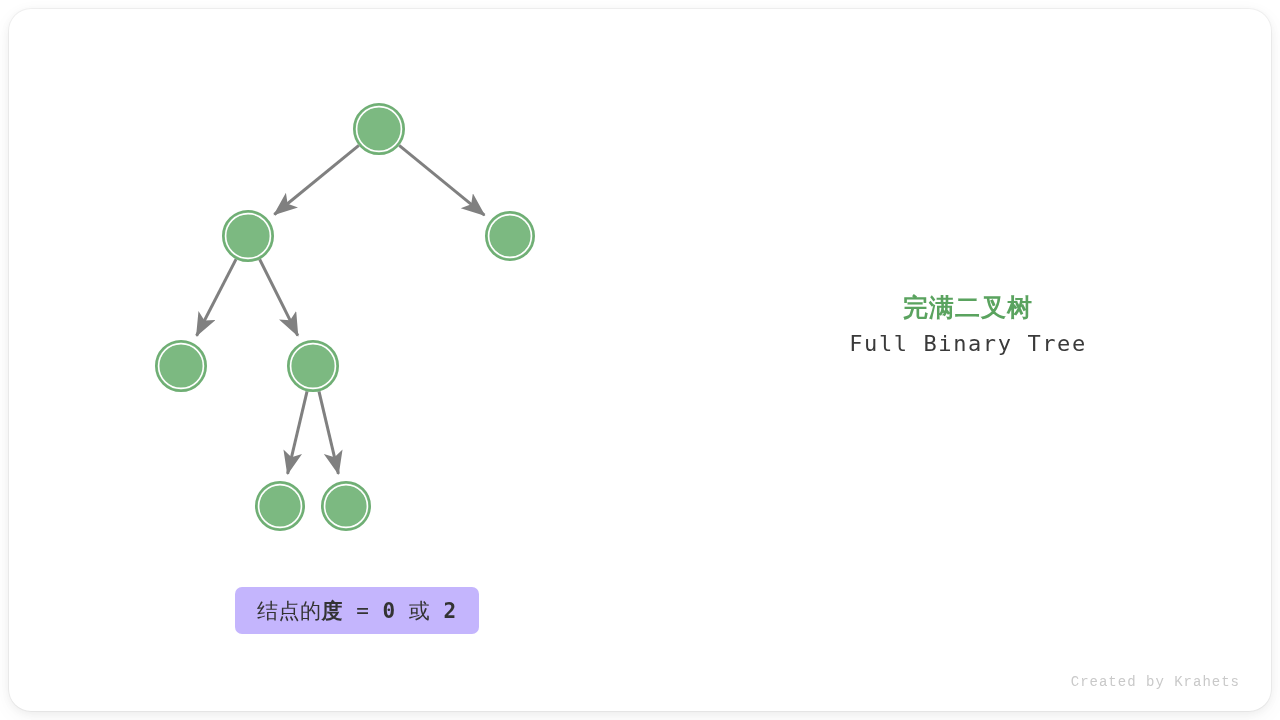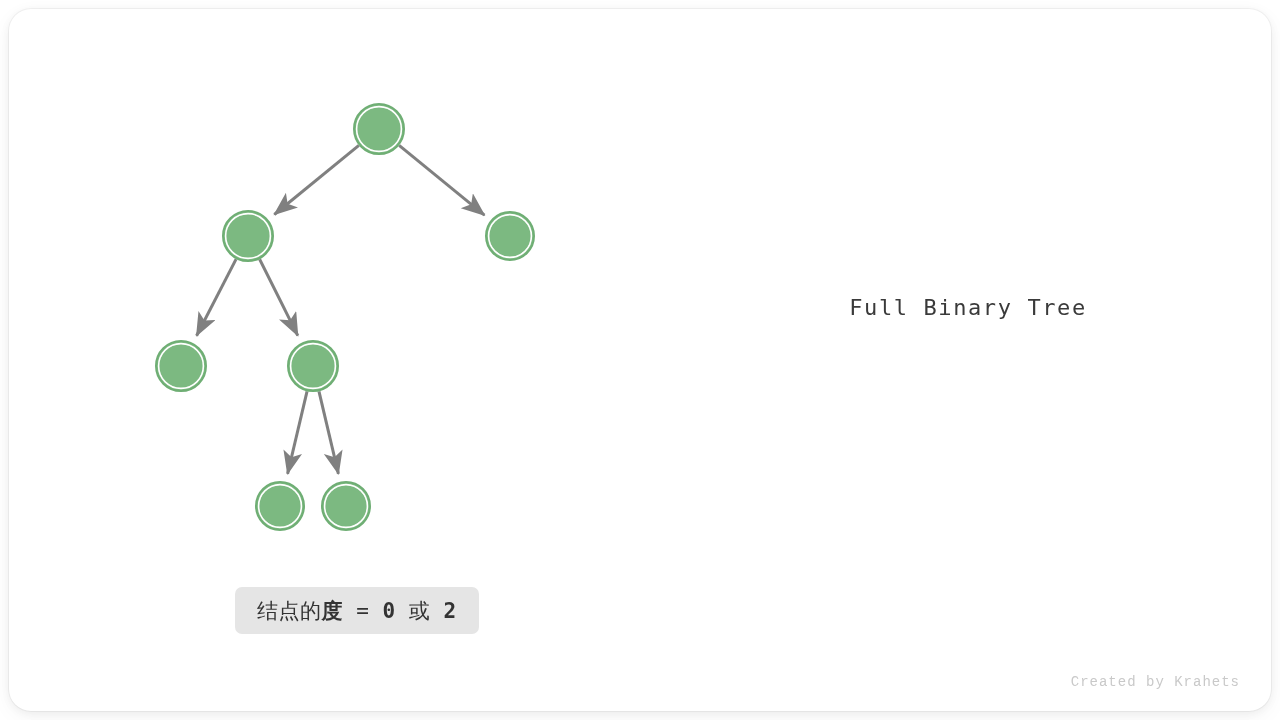--- a/index.html
+++ b/index.html
@@ -55,39 +55,39 @@
   .caption-title {
     font-family: "Liberation Sans", sans-serif;
     font-size: 25px;
     font-weight: bold;
     color: #5aa35f;
     letter-spacing: 1px;
     line-height: 30px;
     white-space: nowrap;
   }
   .caption-sub {
-    margin-top: 2px;
+    margin-top: 8px;
     font-family: "DejaVu Sans Mono", "Liberation Mono", monospace;
     font-size: 22px;
     font-weight: normal;
     color: #3a3a3a;
     letter-spacing: 1.6px;
     line-height: 28px;
     white-space: nowrap;
   }
 
   
   .note-pill {
     position: absolute;
     left: 235px;
     top: 587px;
     height: 47px;
     padding: 0 22px;
     box-sizing: border-box;
-    background: #e5e5e5;
+    background: #c4b5fd;
     border-radius: 7px;
     display: flex;
     align-items: center;
     justify-content: center;
     white-space: nowrap;
   }
   .note-text {
     font-family: "DejaVu Sans Mono", "Liberation Mono", monospace;
     font-size: 21px;
     color: #333333;
@@ -164,20 +164,21 @@
         </g>
         <g>
           <circle cx="346" cy="506" r="24" fill="#7cb981" stroke="#6fae74" stroke-width="2"></circle>
           <circle cx="346" cy="506" r="21.4" fill="none" stroke="#ffffff" stroke-width="1.6"></circle>
           <circle cx="346" cy="506" r="20" fill="#7cb981"></circle>
         </g>
       </g>
   </svg>
 
   <div class="caption-block">
+    <div class="caption-title">完满二叉树</div>
     <div class="caption-sub">Full Binary Tree</div>
   </div>
 
   <div class="note-pill">
     <div class="note-text" id="note-text">
         <span class="seg">结点的</span>
         <span class="seg bold">度</span>
         <span class="seg"> = </span>
         <span class="seg bold">0</span>
         <span class="seg"> 或 </span>

